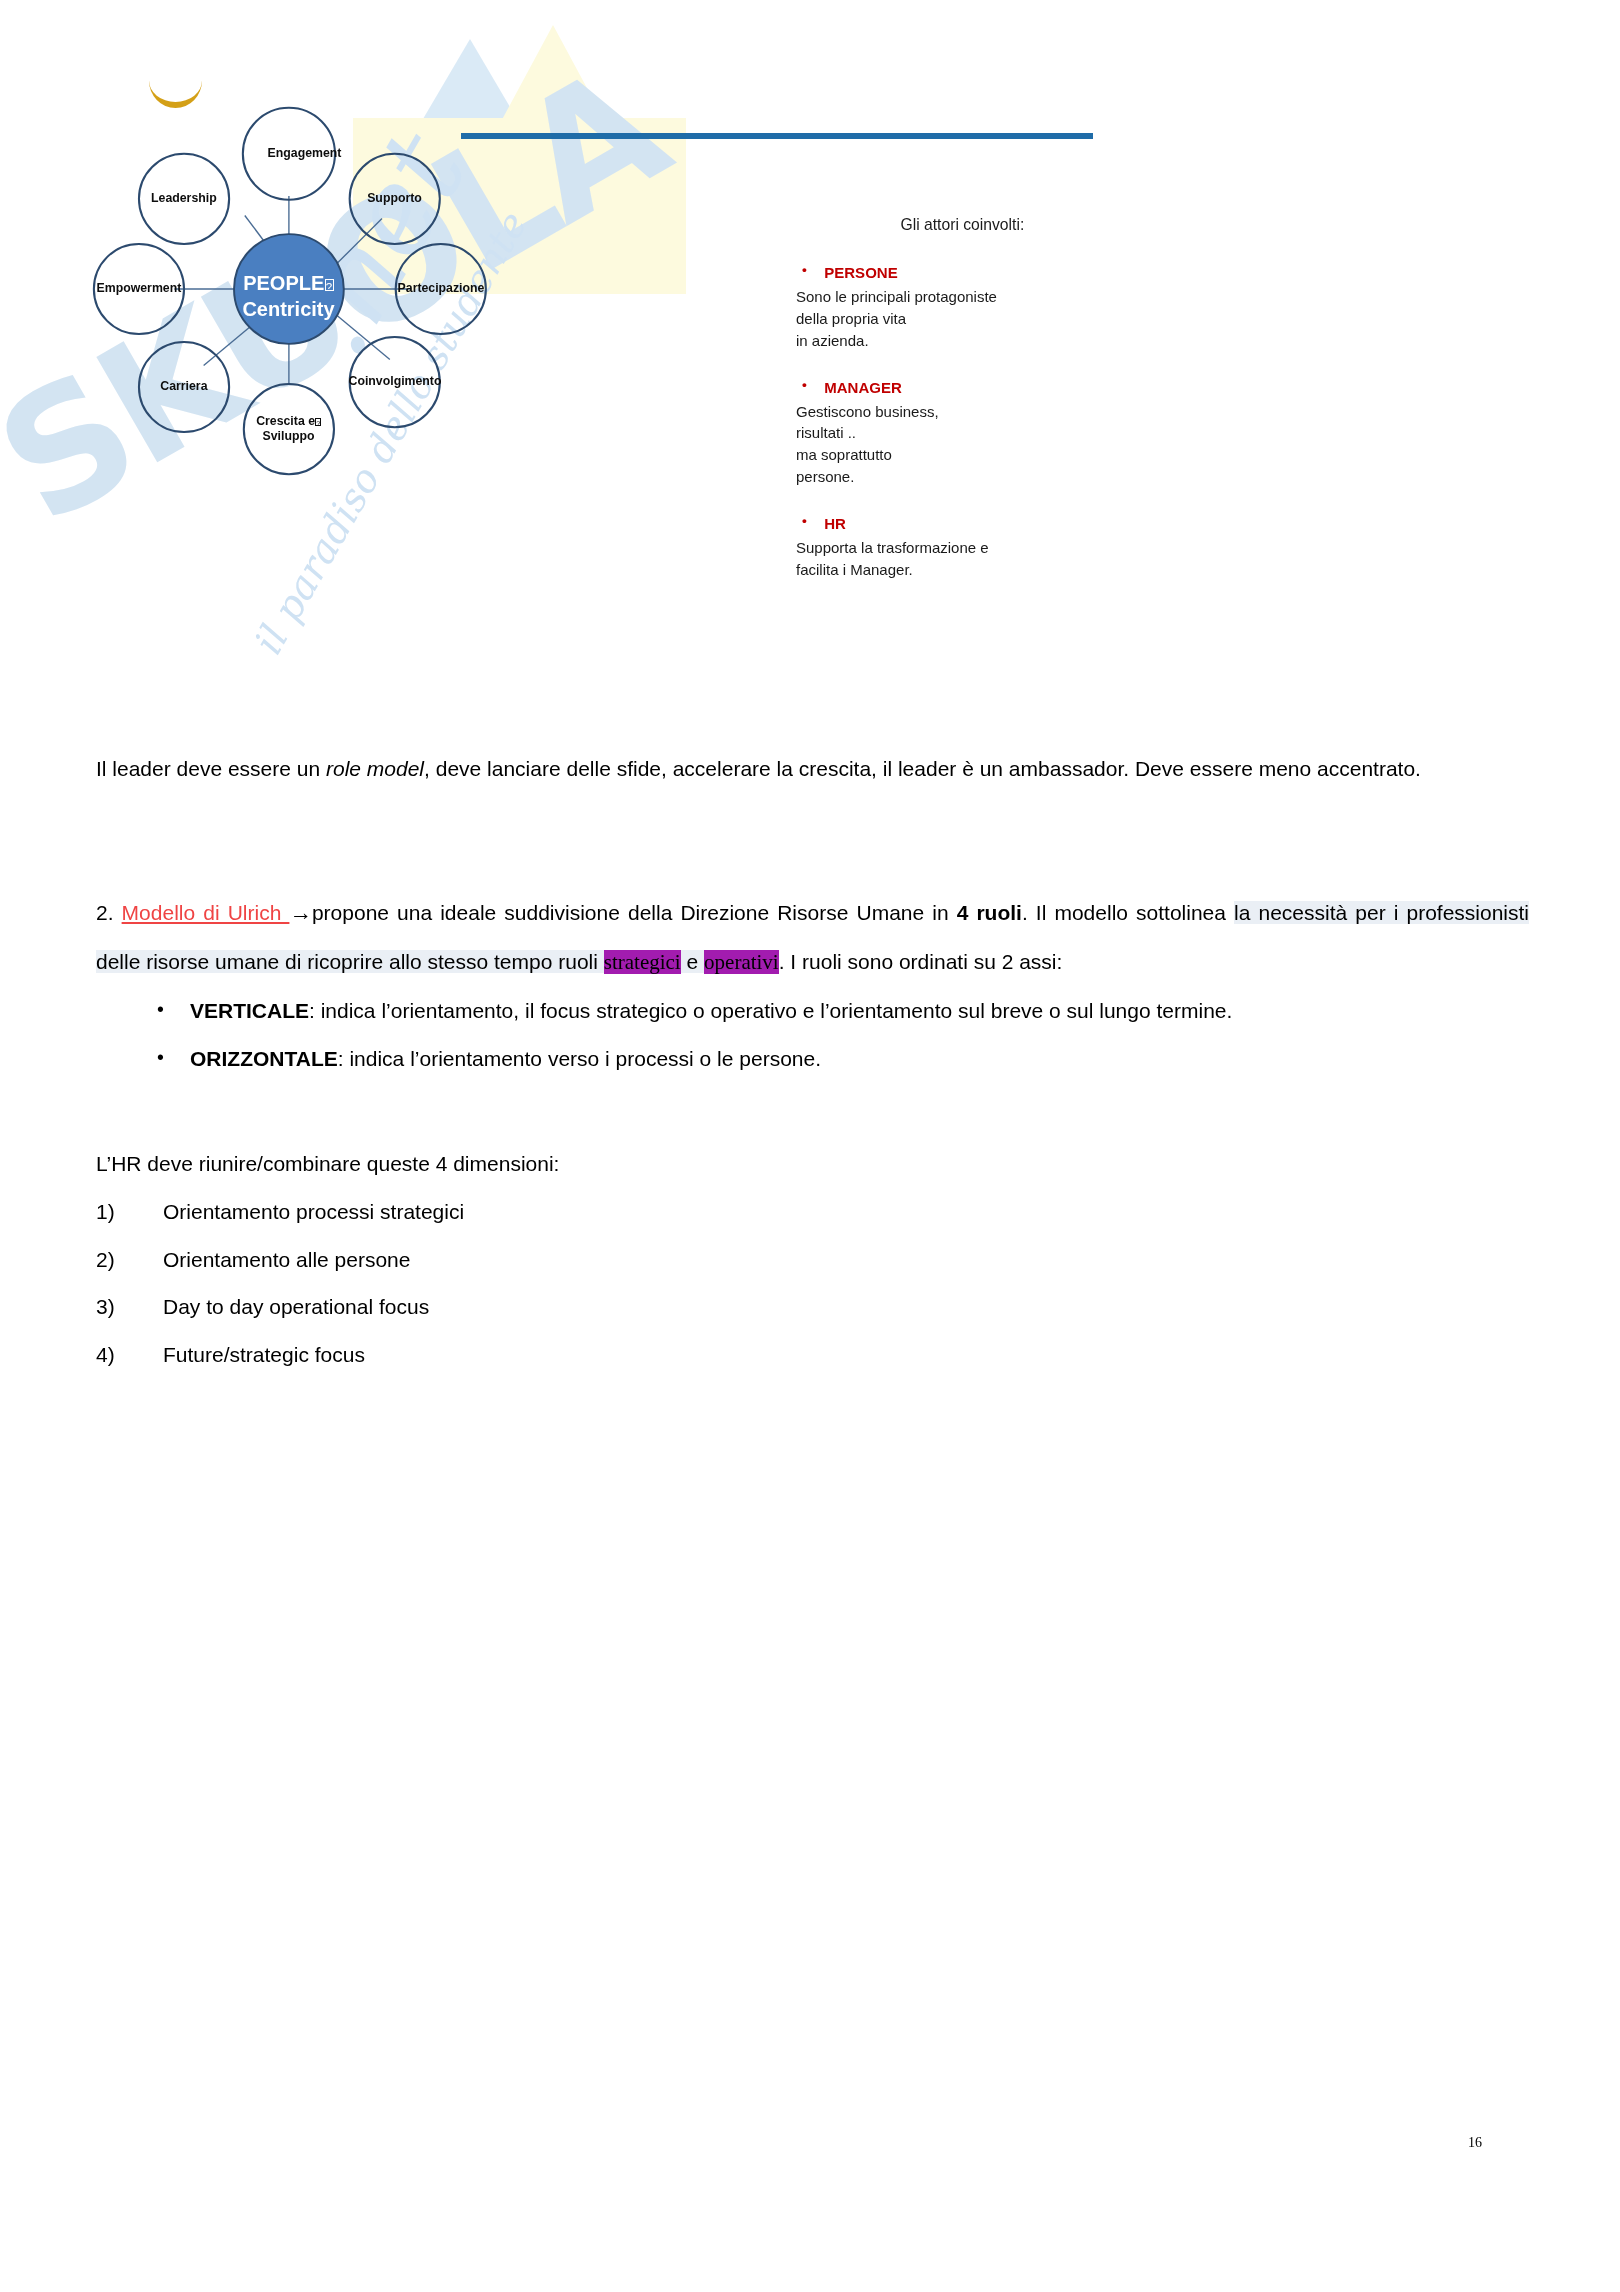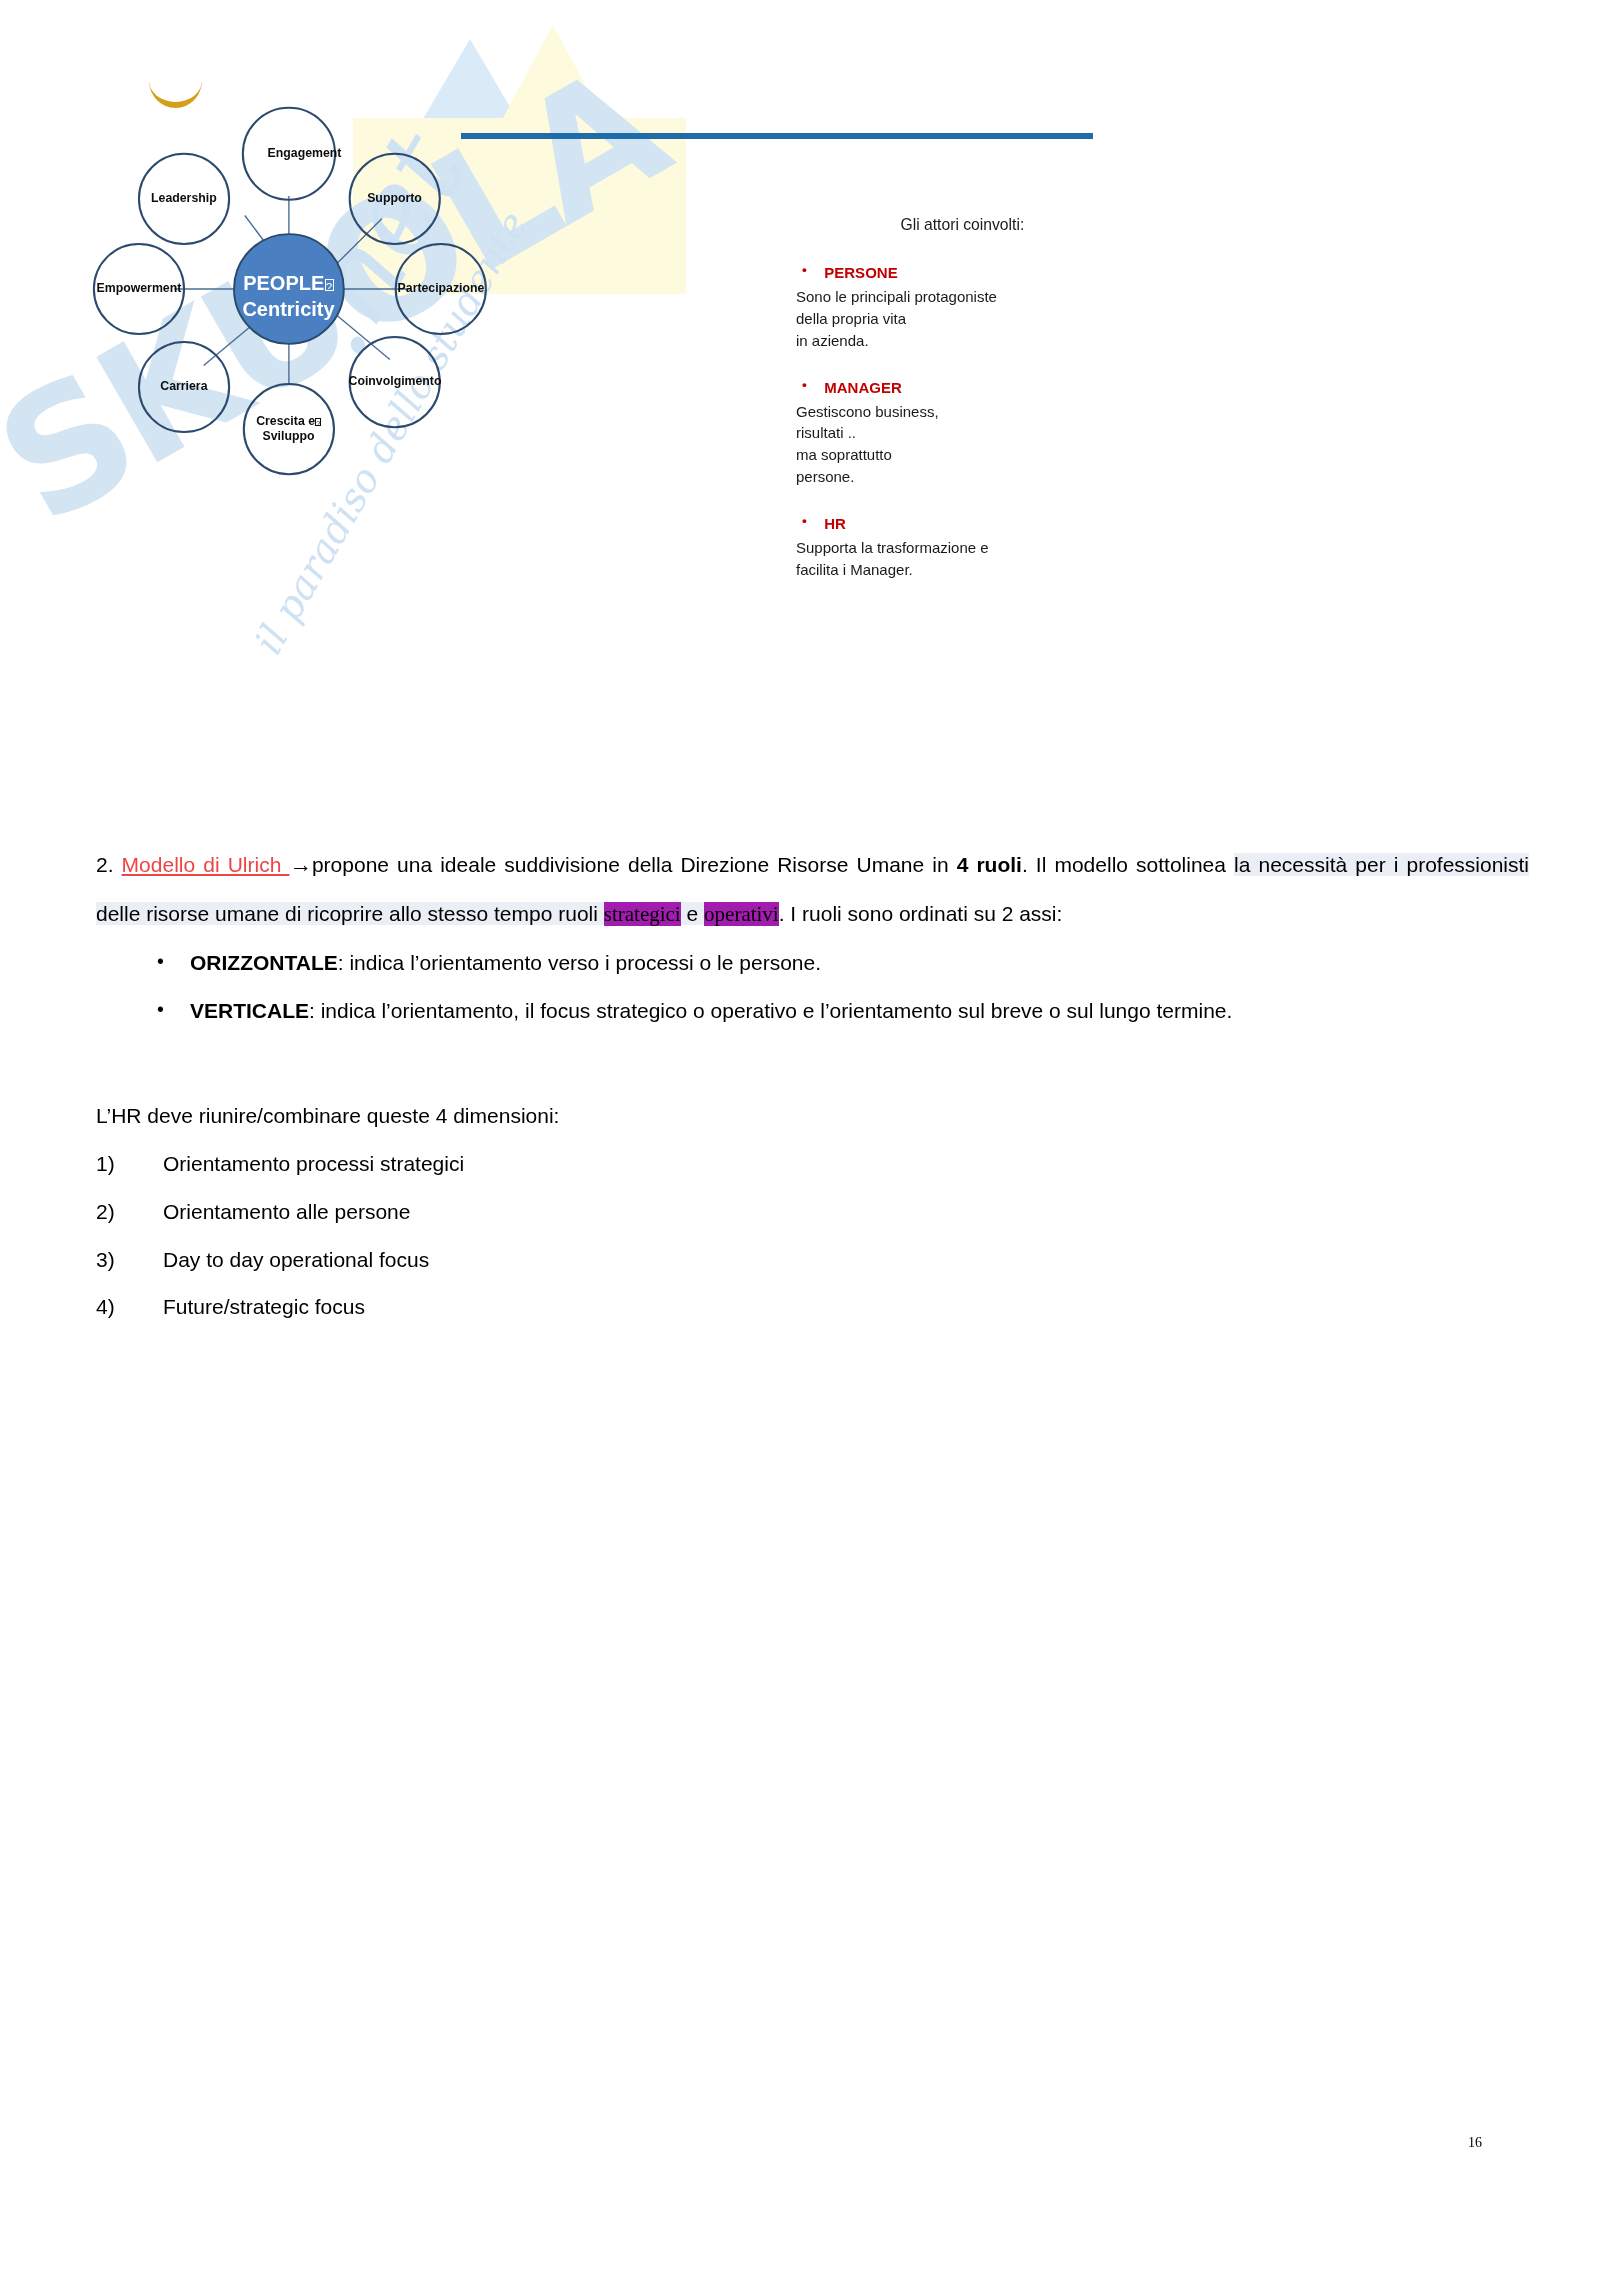--- a/index.html
+++ b/index.html
@@ -374,28 +374,29 @@
         <span class="actor-bullet">•</span>
         <span>HR</span>
       </div>
       <div class="actor-body">Supporta la trasformazione e
 facilita i Manager.</div>
     </div>
   </div>
 
   <div id="body">
 
+    <p class="para"><span>Il leader deve essere un </span><span class="it">role model</span><span>, deve lanciare delle sfide, accelerare la crescita, il leader è un ambassador. Deve essere meno accentrato.</span></p>
 
     <div class="gap-lg"></div>
 
     <p class="para"><span>2. </span><span class="ulrich">Modello di Ulrich </span><span class="arrow">→</span><span>propone una ideale suddivisione della Direzione Risorse Umane in </span><span class="bd">4 ruoli</span><span>. Il modello sottolinea </span><span class="hl-line">la necessità per i professionisti delle risorse umane di ricoprire allo stesso tempo ruoli </span><span class="hl-cyan">strategici</span><span class="hl-line"> e </span><span class="hl-cyan">operativi</span><span>. I ruoli sono ordinati su 2 assi:</span></p>
 
     <ul class="bullets">
+      <li><span class="bd">VERTICALE</span><span>: indica l’orientamento, il focus strategico o operativo e l’orientamento sul breve o sul lungo termine.</span></li>
       <li><span class="bd">ORIZZONTALE</span><span>: indica l’orientamento verso i processi o le persone.</span></li>
-      <li><span class="bd">VERTICALE</span><span>: indica l’orientamento, il focus strategico o operativo e l’orientamento sul breve o sul lungo termine.</span></li>
     </ul>
 
     <div class="gap-md"></div>
 
     <p class="para nojust">L’HR deve riunire/combinare queste 4 dimensioni:</p>
 
     <ol class="numbers">
       <li>Orientamento processi strategici</li>
       <li>Orientamento alle persone</li>
       <li>Day to day operational focus</li>

